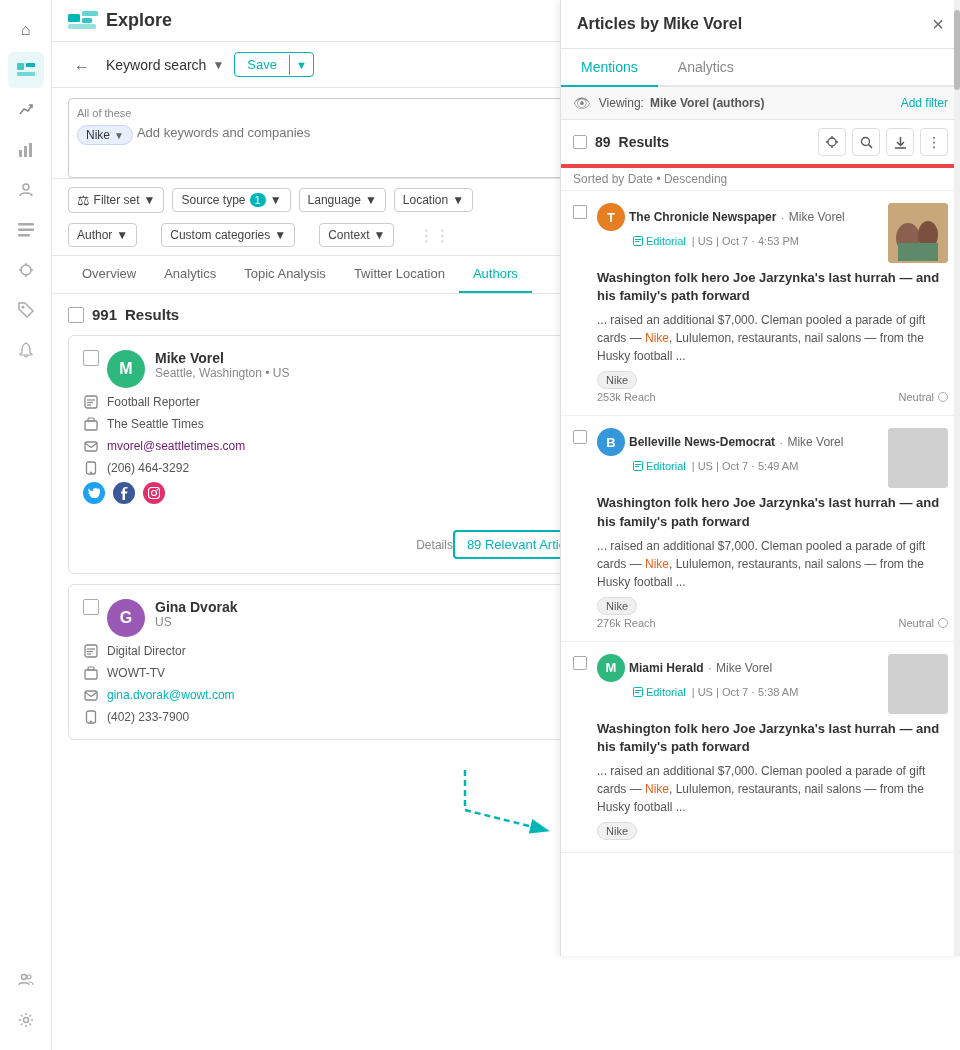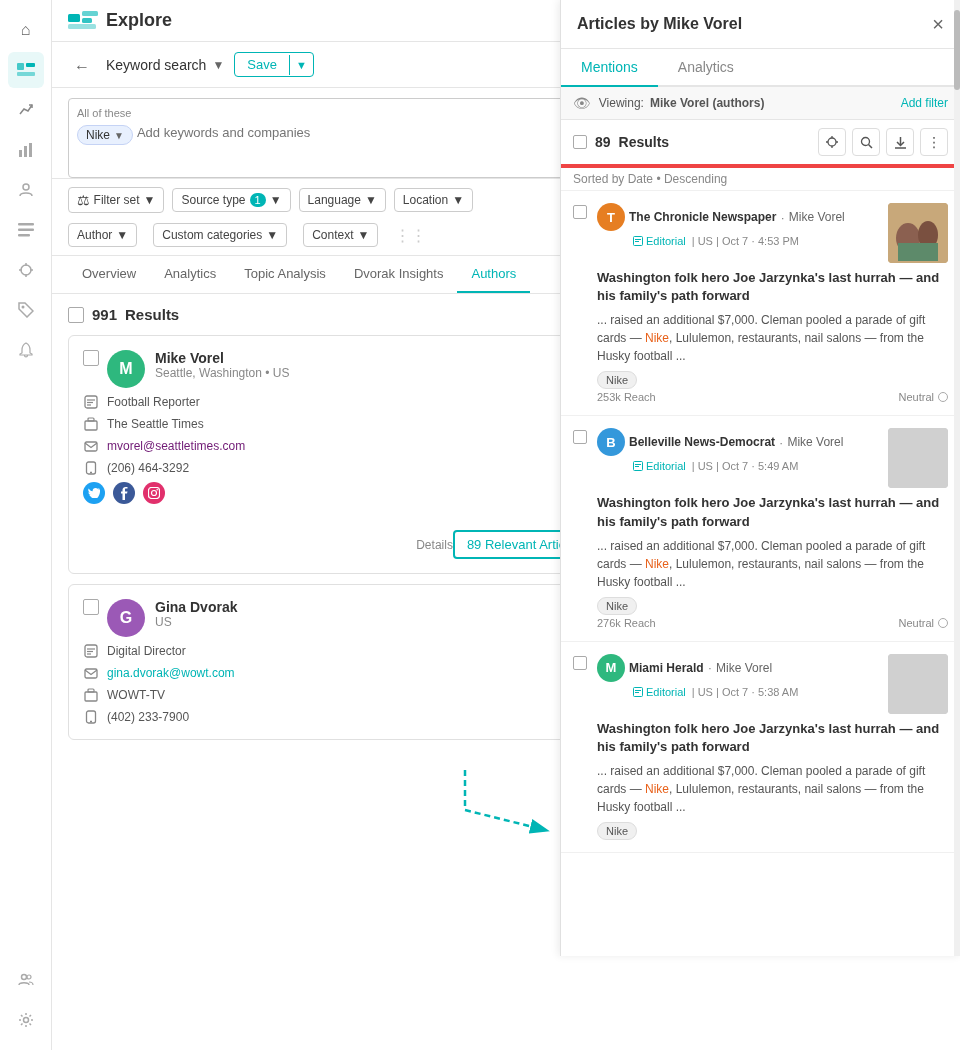--- a/index.html
+++ b/index.html
@@ -33,21 +33,21 @@
     .tag { display: flex; align-items: center; gap: 4px; background: #e8f0fe; border: 1px solid #c5d3f5; border-radius: 12px; padding: 2px 8px; font-size: 12px; cursor: pointer; }
     .tag .tag-drop { font-size: 10px; color: #666; }
     .tag-input { border: none; outline: none; font-size: 13px; color: #aaa; min-width: 120px; }
     .search-box-right { flex: 0 0 180px; border: 1px solid #ccc; border-radius: 4px; padding: 8px; min-height: 80px; }
     .at-least-label { font-size: 13px; color: #aaa; }
 
     
     .filter-bar { padding: 8px 16px; display: flex; align-items: center; gap: 8px; flex-wrap: wrap; border-bottom: 1px solid #e5e5e5; }
     .filter-btn { display: flex; align-items: center; gap: 4px; padding: 4px 8px; border: 1px solid #ccc; border-radius: 4px; background: #fff; cursor: pointer; font-size: 12px; color: #444; }
     .filter-btn .count { background: #00b5b5; color: #fff; border-radius: 10px; padding: 1px 5px; font-size: 11px; }
-    .filter-bar-row2 { width: 100%; display: flex; align-items: center; gap: 16px; padding-top: 2px; }
+    .filter-bar-row2 { width: 100%; display: flex; align-items: center; gap: 24px; padding-top: 2px; }
     .drag-handle { color: #ccc; font-size: 16px; cursor: grab; }
 
     
     .tabs { display: flex; border-bottom: 1px solid #e5e5e5; padding: 0 16px; background: #fff; }
     .tab { padding: 10px 14px; cursor: pointer; font-size: 13px; color: #666; border-bottom: 2px solid transparent; white-space: nowrap; }
     .tab.active { color: #00b5b5; border-bottom-color: #00b5b5; font-weight: 500; }
 
     
     .results-area { flex: 1; overflow-y: auto; padding: 12px 16px; }
     .results-header { display: flex; align-items: center; gap: 8px; margin-bottom: 12px; }
@@ -277,21 +277,21 @@
           <span>▼</span>
         </button>
         <span class="drag-handle">⋮⋮</span>
       </div>
     </div>
 
     <div class="tabs">
       <div class="tab">Overview</div>
       <div class="tab">Analytics</div>
       <div class="tab">Topic Analysis</div>
-      <div class="tab">Dvorak Insights</div>
+      <div class="tab">Twitter Location</div>
       <div class="tab active">Authors</div>
     </div>
 
     <div class="results-area">
       <div class="results-header">
         <div class="results-checkbox"></div>
         <span class="results-count">991</span>
         <span style="font-size:15px; font-weight:600; color:#333;">Results</span>
       </div>
 
@@ -382,35 +382,35 @@
                 <rect x="1" y="1" width="12" height="12" rx="2" stroke="#888" stroke-width="1.3" fill="none"></rect>
                 <line x1="3" y1="5" x2="11" y2="5" stroke="#888" stroke-width="1.2"></line>
                 <line x1="3" y1="7.5" x2="9" y2="7.5" stroke="#888" stroke-width="1.2"></line>
                 <line x1="3" y1="10" x2="7" y2="10" stroke="#888" stroke-width="1.2"></line>
               </svg>
           </span>
           <span>Digital Director</span>
         </div>
         <div class="author-info-row">
           <span class="author-info-icon">
+            <svg width="14" height="14" viewBox="0 0 14 14" fill="none">
+                <rect x="1" y="4" width="12" height="9" rx="1" stroke="#888" stroke-width="1.3" fill="none"></rect>
+                <rect x="4" y="1" width="6" height="3" rx="1" stroke="#888" stroke-width="1.2" fill="none"></rect>
+              </svg>
+          </span>
+          <span>WOWT-TV</span>
+        </div>
+        <div class="author-info-row">
+          <span class="author-info-icon">
             <svg width="14" height="11" viewBox="0 0 14 11" fill="none">
                 <rect x="1" y="1" width="12" height="9" rx="1.5" stroke="#888" stroke-width="1.3" fill="none"></rect>
                 <polyline points="1,2 7,6.5 13,2" stroke="#888" stroke-width="1.2" fill="none"></polyline>
               </svg>
           </span>
           <span style="color:#00b5b5; cursor:pointer;">gina.dvorak@wowt.com</span>
-        </div>
-        <div class="author-info-row">
-          <span class="author-info-icon">
-            <svg width="14" height="14" viewBox="0 0 14 14" fill="none">
-                <rect x="1" y="4" width="12" height="9" rx="1" stroke="#888" stroke-width="1.3" fill="none"></rect>
-                <rect x="4" y="1" width="6" height="3" rx="1" stroke="#888" stroke-width="1.2" fill="none"></rect>
-              </svg>
-          </span>
-          <span>WOWT-TV</span>
         </div>
         <div class="author-info-row">
           <span class="author-info-icon">
             <svg width="12" height="14" viewBox="0 0 12 14" fill="none">
                 <rect x="1.5" y="1" width="9" height="12" rx="2" stroke="#888" stroke-width="1.3" fill="none"></rect>
                 <line x1="5" y1="11.5" x2="7" y2="11.5" stroke="#888" stroke-width="1.3"></line>
               </svg>
           </span>
           <span>(402) 233-7900</span>
         </div>

